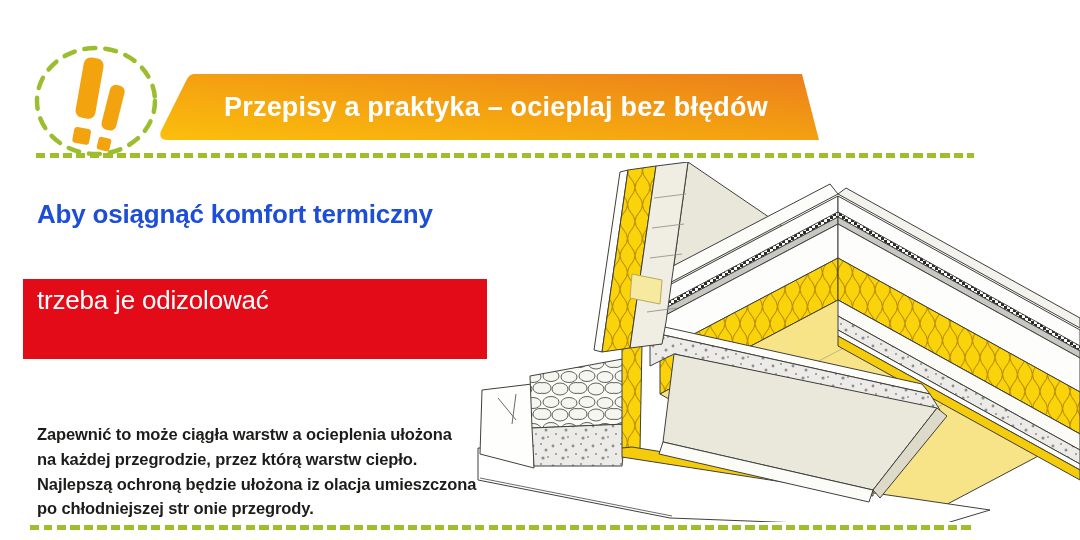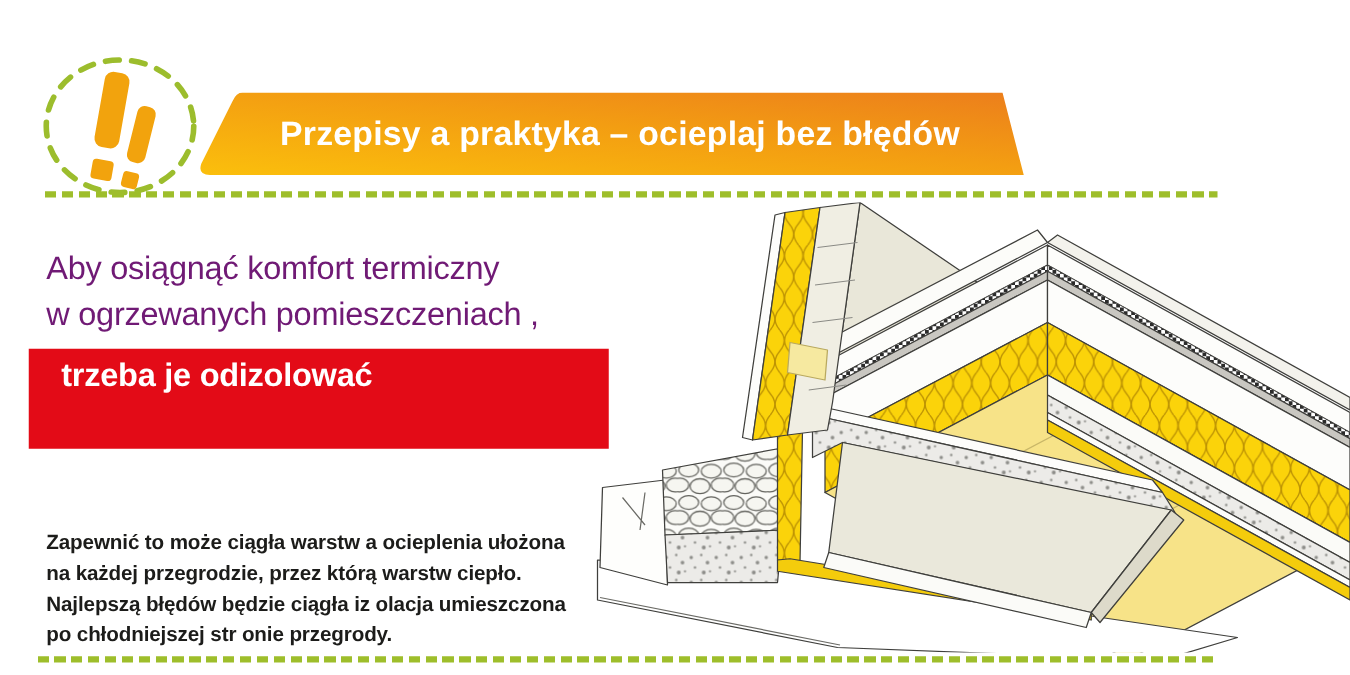--- a/index.html
+++ b/index.html
@@ -12,25 +12,25 @@
   #banner{left:158px;top:74px;width:662px;height:66px;}
   #banner-title{left:158px;top:74px;width:662px;height:82px;line-height:66px;
       text-align:center;color:#fff;font-size:27px;font-weight:bold;letter-spacing:.2px;
       padding-left:14px;box-sizing:border-box;}
 
   .dash-line{height:5px;background:repeating-linear-gradient(to right,#9EBE2B 0 9px,transparent 9px 13.5px);}
   #divider-top{left:36px;top:153px;width:938px;}
   #divider-bottom{left:30px;top:525px;width:944px;}
 
   
-  #intro{left:37px;top:196px;font-size:26px;font-weight:normal;color:#701a75;
+  #intro{left:37px;top:196px;font-size:26px;font-weight:bold;color:#1d4ed8;
          line-height:37px;letter-spacing:-0.2px;white-space:nowrap;}
   #highlight{left:23px;top:279px;width:464px;height:80px;background:#E30B17;}
-  #highlight-text{left:37px;top:282px;font-size:26px;font-weight:bold;color:#ffffff;
-         line-height:37px;letter-spacing:-0.2px;white-space:nowrap;margin-left:12px;}
+  #highlight-text{left:37px;top:282px;font-size:26px;font-weight:normal;color:#ffffff;
+         line-height:37px;letter-spacing:-0.2px;white-space:nowrap;}
 
   
   #body-par{left:37px;top:406px;font-size:16.5px;color:#1c1c1a;line-height:24.8px;
          font-weight:bold;letter-spacing:-0.1px;white-space:nowrap;margin-top:16px;}
 
   #illustration{left:470px;top:162px;width:610px;height:360px;}
 </style>
 </head>
 <body>
 
@@ -58,31 +58,30 @@
   </defs>
   <path d="M36 0 H644 L661 66 H10 Q0 66 3 57 L28 7 Q31 0 36 0 Z" fill="url(#bannerGrad)"></path>
 </svg>
 <div id="banner-title" class="abs">Przepisy a praktyka – ocieplaj bez błędów</div>
 
 <div id="divider-top" class="abs dash-line"></div>
 <div id="divider-bottom" class="abs dash-line"></div>
 
 <div id="intro" class="abs">
   <div>Aby osiągnąć komfort termiczny</div>
-  <div>w ogrzewanych pomieszczeniach ,</div>
 </div>
 <div id="highlight" class="abs"></div>
 <div id="highlight-text" class="abs">
   <div>trzeba je odizolować</div>
 </div>
 
 <div id="body-par" class="abs">
   <div>Zapewnić to może ciągła warstw a ocieplenia ułożona</div>
   <div>na każdej przegrodzie, przez którą warstw ciepło.</div>
-  <div>Najlepszą błędów będzie ciągła iz olacja umieszczona</div>
+  <div>Najlepszą ochroną będzie ułożona iz olacja umieszczona</div>
   <div>po chłodniejszej str onie przegrody.</div>
 </div>
 
 <svg id="illustration" class="abs" viewBox="0 0 610 360" xmlns="http://www.w3.org/2000/svg">
   <defs>
     <pattern id="woolPat" patternUnits="userSpaceOnUse" width="15" height="34">
       <rect width="15" height="34" fill="#FBD30A"></rect>
       <path d="M3.75,0 Q11,8.5 3.75,17 Q-3.5,25.5 3.75,34 M11.25,0 Q4,8.5 11.25,17 Q18.5,25.5 11.25,34" stroke="#BE9403" stroke-width="1.1" fill="none"></path>
     </pattern>
     <pattern id="checkPat" patternUnits="userSpaceOnUse" width="6" height="6">

